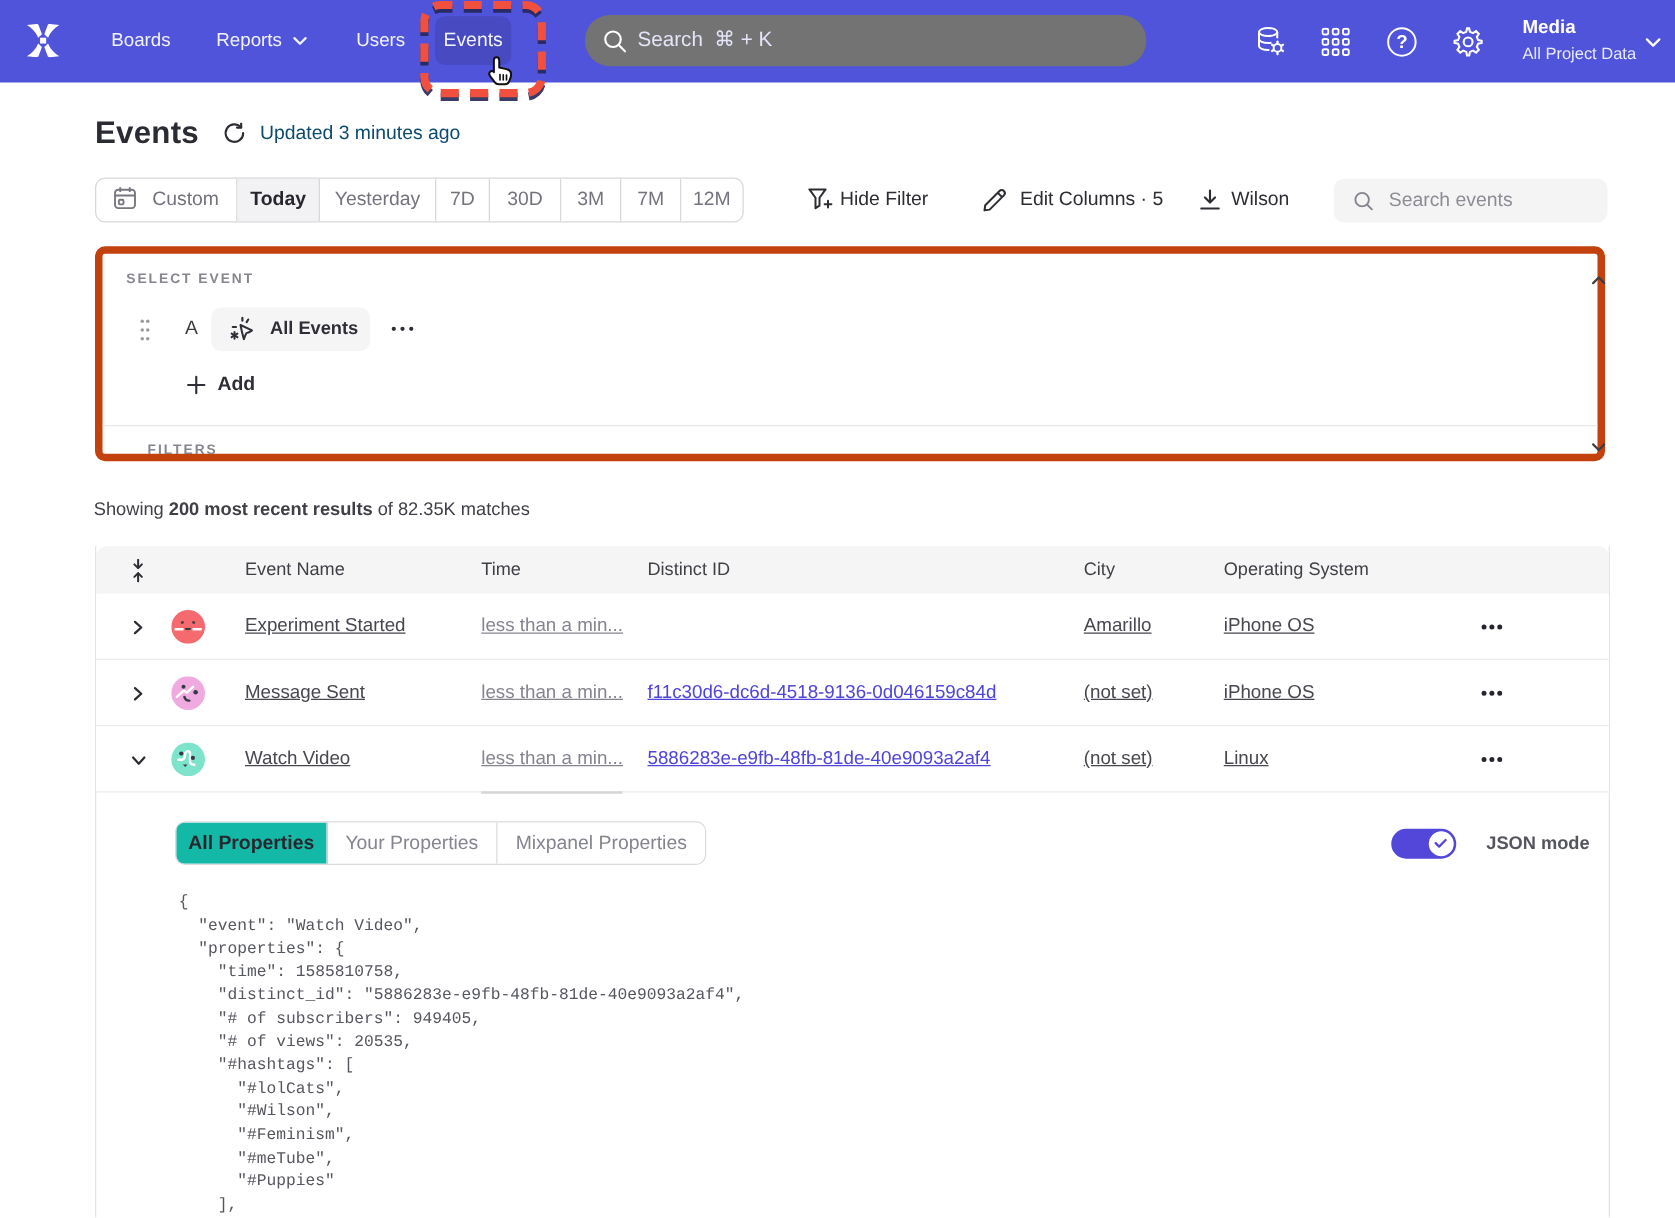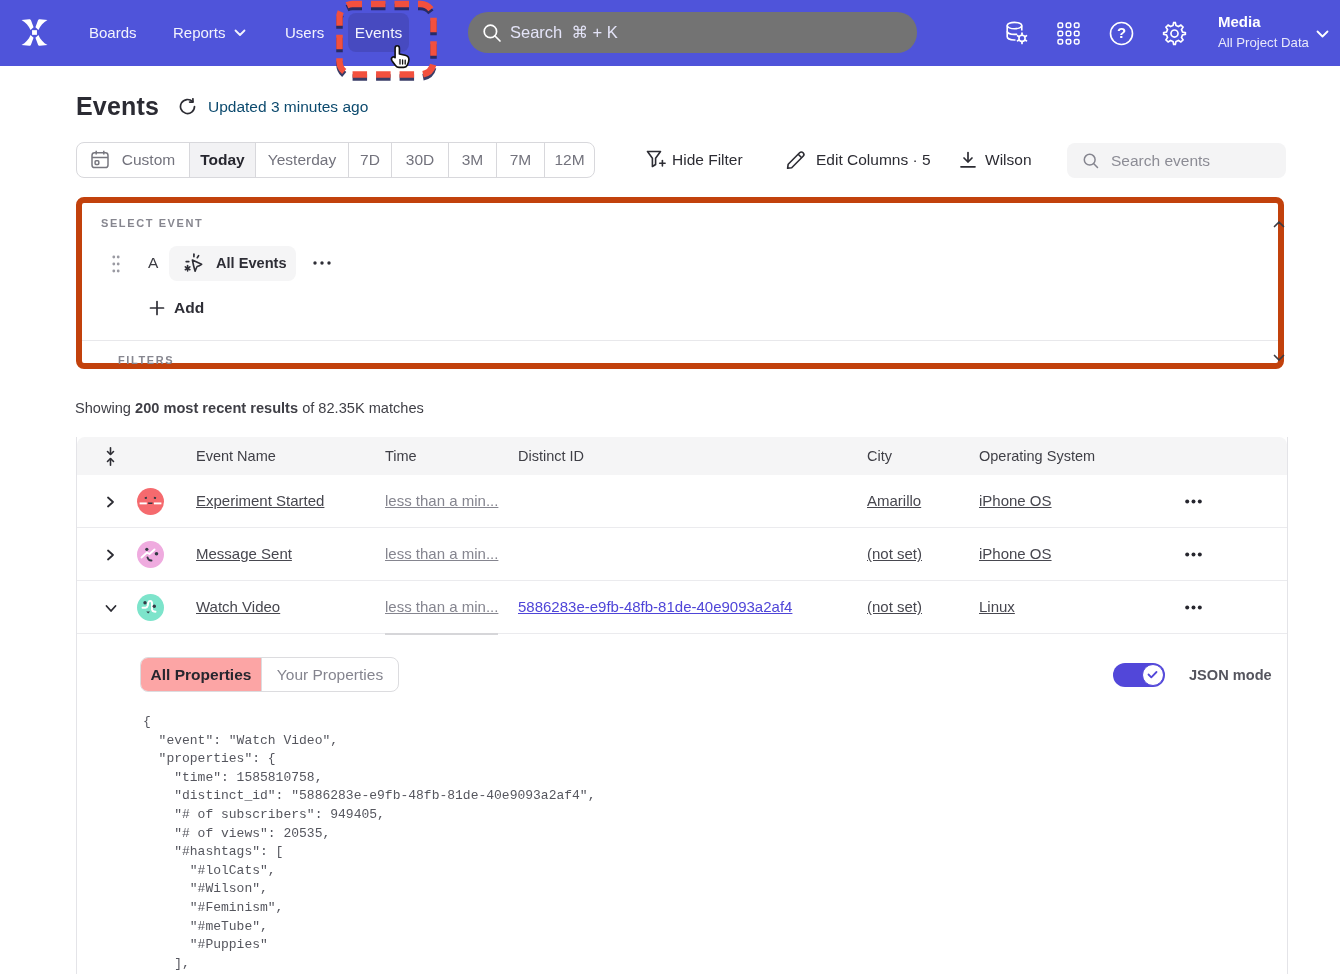--- a/index.html
+++ b/index.html
@@ -49,21 +49,21 @@
 .cell { position:absolute; top:0; line-height:52px; font-size:15px; color:#47474f; white-space:nowrap;text-decoration:underline; }
 .cell.time { color:#85858f; }
 .cell.link { color:#4f45d8; }
 .dots3 { position:absolute; left:1108px; top:24px; }
 
 
 #expanded { position:absolute; left:1px; top:197px; width:1210px; background:#fff; }
 #tabs { position:absolute; left:62px; top:23px; height:35px; display:flex; border:1px solid #dcdcdf; border-radius:8px; overflow:hidden; background:#fff; }
 #tabs .tab { height:33px; line-height:33px; text-align:center; font-size:15.5px; color:#85858f; border-right:1px solid #dcdcdf; }
 #tabs .tab:last-child { border-right:none; }
-#tabs .tsel { background:#fca5a5; color:#26262e; font-weight:700; }
+#tabs .tsel { background:#14b8a6; color:#26262e; font-weight:700; }
 #toggle { position:absolute; left:1035px; top:29px; width:52px; height:24px; background:#5247d9; border-radius:12px; }
 #toggle .knob { position:absolute; right:1px; top:1px; width:22px; height:22px; background:#fff; border:1.5px solid #5247d9; border-radius:50%; }
 #jsonlbl { position:absolute; left:1111px; top:33px; font-size:14.6px; font-weight:700; color:#55555e; }
 #json { position:absolute; left:65px; top:79px; font-family:"Liberation Mono", monospace; font-size:13px; line-height:18.6px; color:#55565e; white-space:pre; }
 </style>
 </head>
 <body>
 
 <div id="nav">
   <svg class="abs" style="left:21px;top:19px;" width="27" height="27" viewBox="0 0 26 26">
@@ -316,20 +316,21 @@
         <circle cx="13.5" cy="13.5" r="13.5" fill="#efabdf"></circle>
         <path d="M4.5 16.5 L10 11.5 L12.5 13 L17.5 8.5" fill="none" stroke="#fff" stroke-width="1.9" stroke-linecap="round" stroke-linejoin="round"></path>
         <g fill="#333a45">
           <circle cx="9.8" cy="8.3" r="1.6"></circle>
           <circle cx="19.5" cy="12.8" r="1.8"></circle>
         </g>
         <path d="M10.5 16.5 Q11.5 19.8 14.5 19.5" fill="none" stroke="#333a45" stroke-width="1.9" stroke-linecap="round"></path>
       </svg>
     <div class="cell" style="left:119px;">Message Sent</div>
     <div class="cell time" style="left:308px;">less than a min...</div>
+    <div class="cell link" style="left:441px;">f11c30d6-dc6d-4518-9136-0d046159c84d</div>
     <div class="cell" style="left:790px;">(not set)</div>
     <div class="cell" style="left:902px;">iPhone OS</div>
     <svg class="dots3" width="17" height="5" viewBox="0 0 17 5">
         <g fill="#26262e">
           <circle cx="2.2" cy="2.5" r="2"></circle>
           <circle cx="8.5" cy="2.5" r="2"></circle>
           <circle cx="14.8" cy="2.5" r="2"></circle>
         </g>
       </svg>
   </div>
@@ -359,20 +360,21 @@
           <circle cx="14.8" cy="2.5" r="2"></circle>
         </g>
       </svg>
     <div class="abs" style="left:308px;top:51.5px;width:113px;height:2.5px;background:#d6d6d9;"></div>
   </div>
 
   <div id="expanded">
     <div id="tabs">
       <div class="tab tsel" style="width:121px;">All Properties</div>
       <div class="tab" style="width:136px;">Your Properties</div>
+      <div class="tab" style="width:166px;">Mixpanel Properties</div>
     </div>
     <div id="toggle">
         <div class="knob">
           <svg width="19" height="19" viewBox="0 0 19 19" style="position:absolute;left:0;top:0;">
             <path d="M5.5 9.5 L8.3 12.3 L13.5 7" fill="none" stroke="#5247d9" stroke-width="1.8" stroke-linecap="round" stroke-linejoin="round"></path>
           </svg>
         </div>
       </div>
     <div id="jsonlbl">JSON mode</div>
     <div id="json">{

